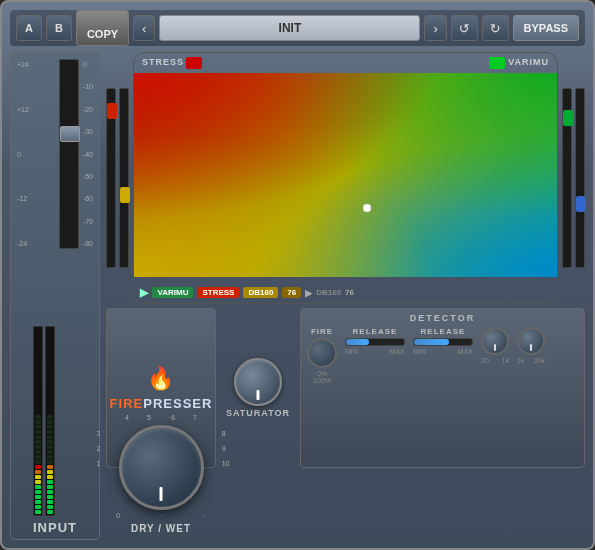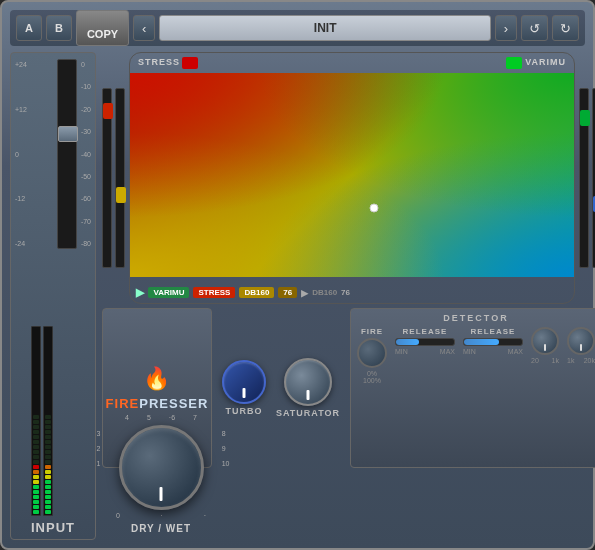--- a/index.html
+++ b/index.html
@@ -380,20 +380,21 @@
 
   <div class="top-bar">
     <button class="preset-btn">A</button>
     <button class="preset-btn">B</button>
     <button class="copy-btn">COPY</button>
     <button class="arrow-btn">‹</button>
     <div class="preset-name">INIT</div>
     <button class="arrow-btn">›</button>
     <button class="undo-btn">↺</button>
     <button class="undo-btn">↻</button>
+    <button class="bypass-btn">BYPASS</button>
   </div>
 
   <div class="main-area">
 
     <div class="vu-section">
       <div class="vu-meters">
 
         <div class="vu-scale">
           <span>+24</span>
           <span>+12</span>
@@ -524,26 +525,20 @@
       <div class="bottom-center">
 
         <div class="logo-area">
           <div style="font-size:22px;">🔥</div>
           <div style="font-size:13px;font-weight:bold;letter-spacing:1px;">
             <span class="logo-fire">FIRE</span><span class="logo-presser">PRESSER</span>
           </div>
         </div>
 
         <div style="display:flex;gap:10px;align-items:center;padding:0 4px;">
-          <div class="turbo-knob-wrap">
-            <div class="knob" style="width:44px;height:44px;background:linear-gradient(135deg,#3355aa,#112255);border:2px solid #4466cc;">
-              <div class="knob-indicator"></div>
-            </div>
-            <div class="knob-label">TURBO</div>
-          </div>
           <div class="turbo-knob-wrap">
             <div class="knob" style="width:48px;height:48px;">
               <div class="knob-indicator"></div>
             </div>
             <div class="knob-label">SATURATOR</div>
           </div>
         </div>
 
         <div class="detector-section">
           <div class="detector-title">DETECTOR</div>

